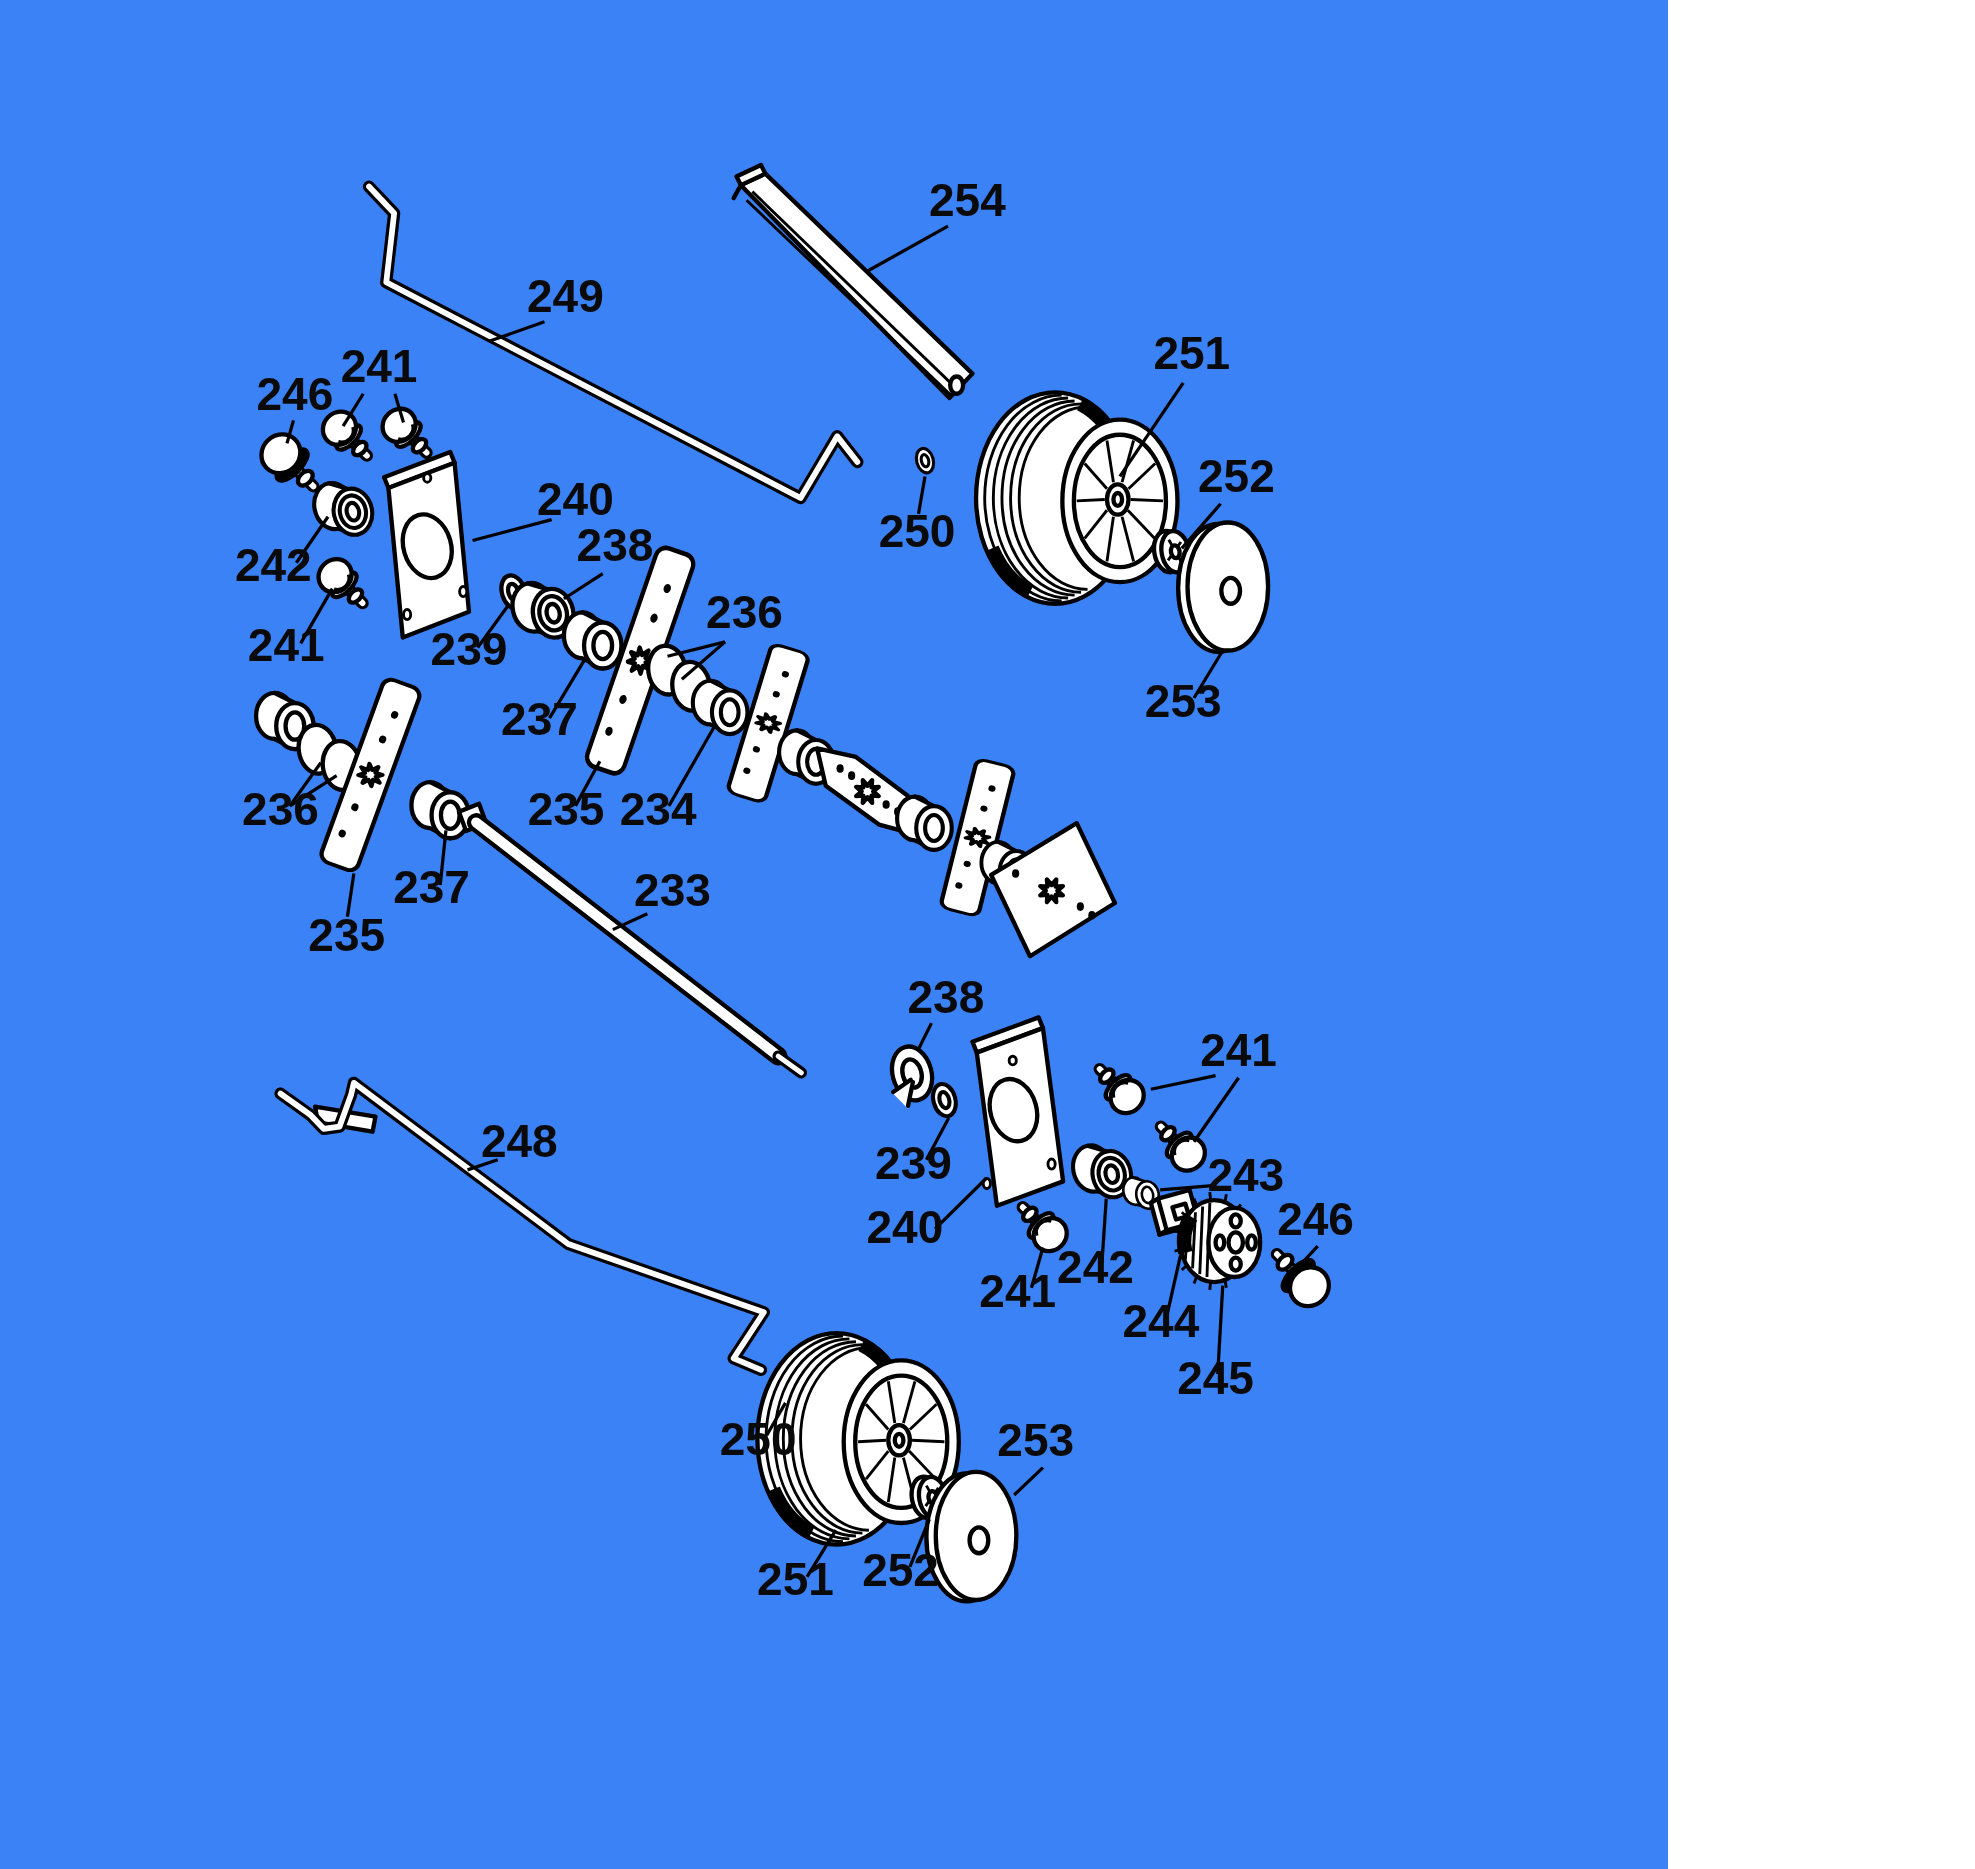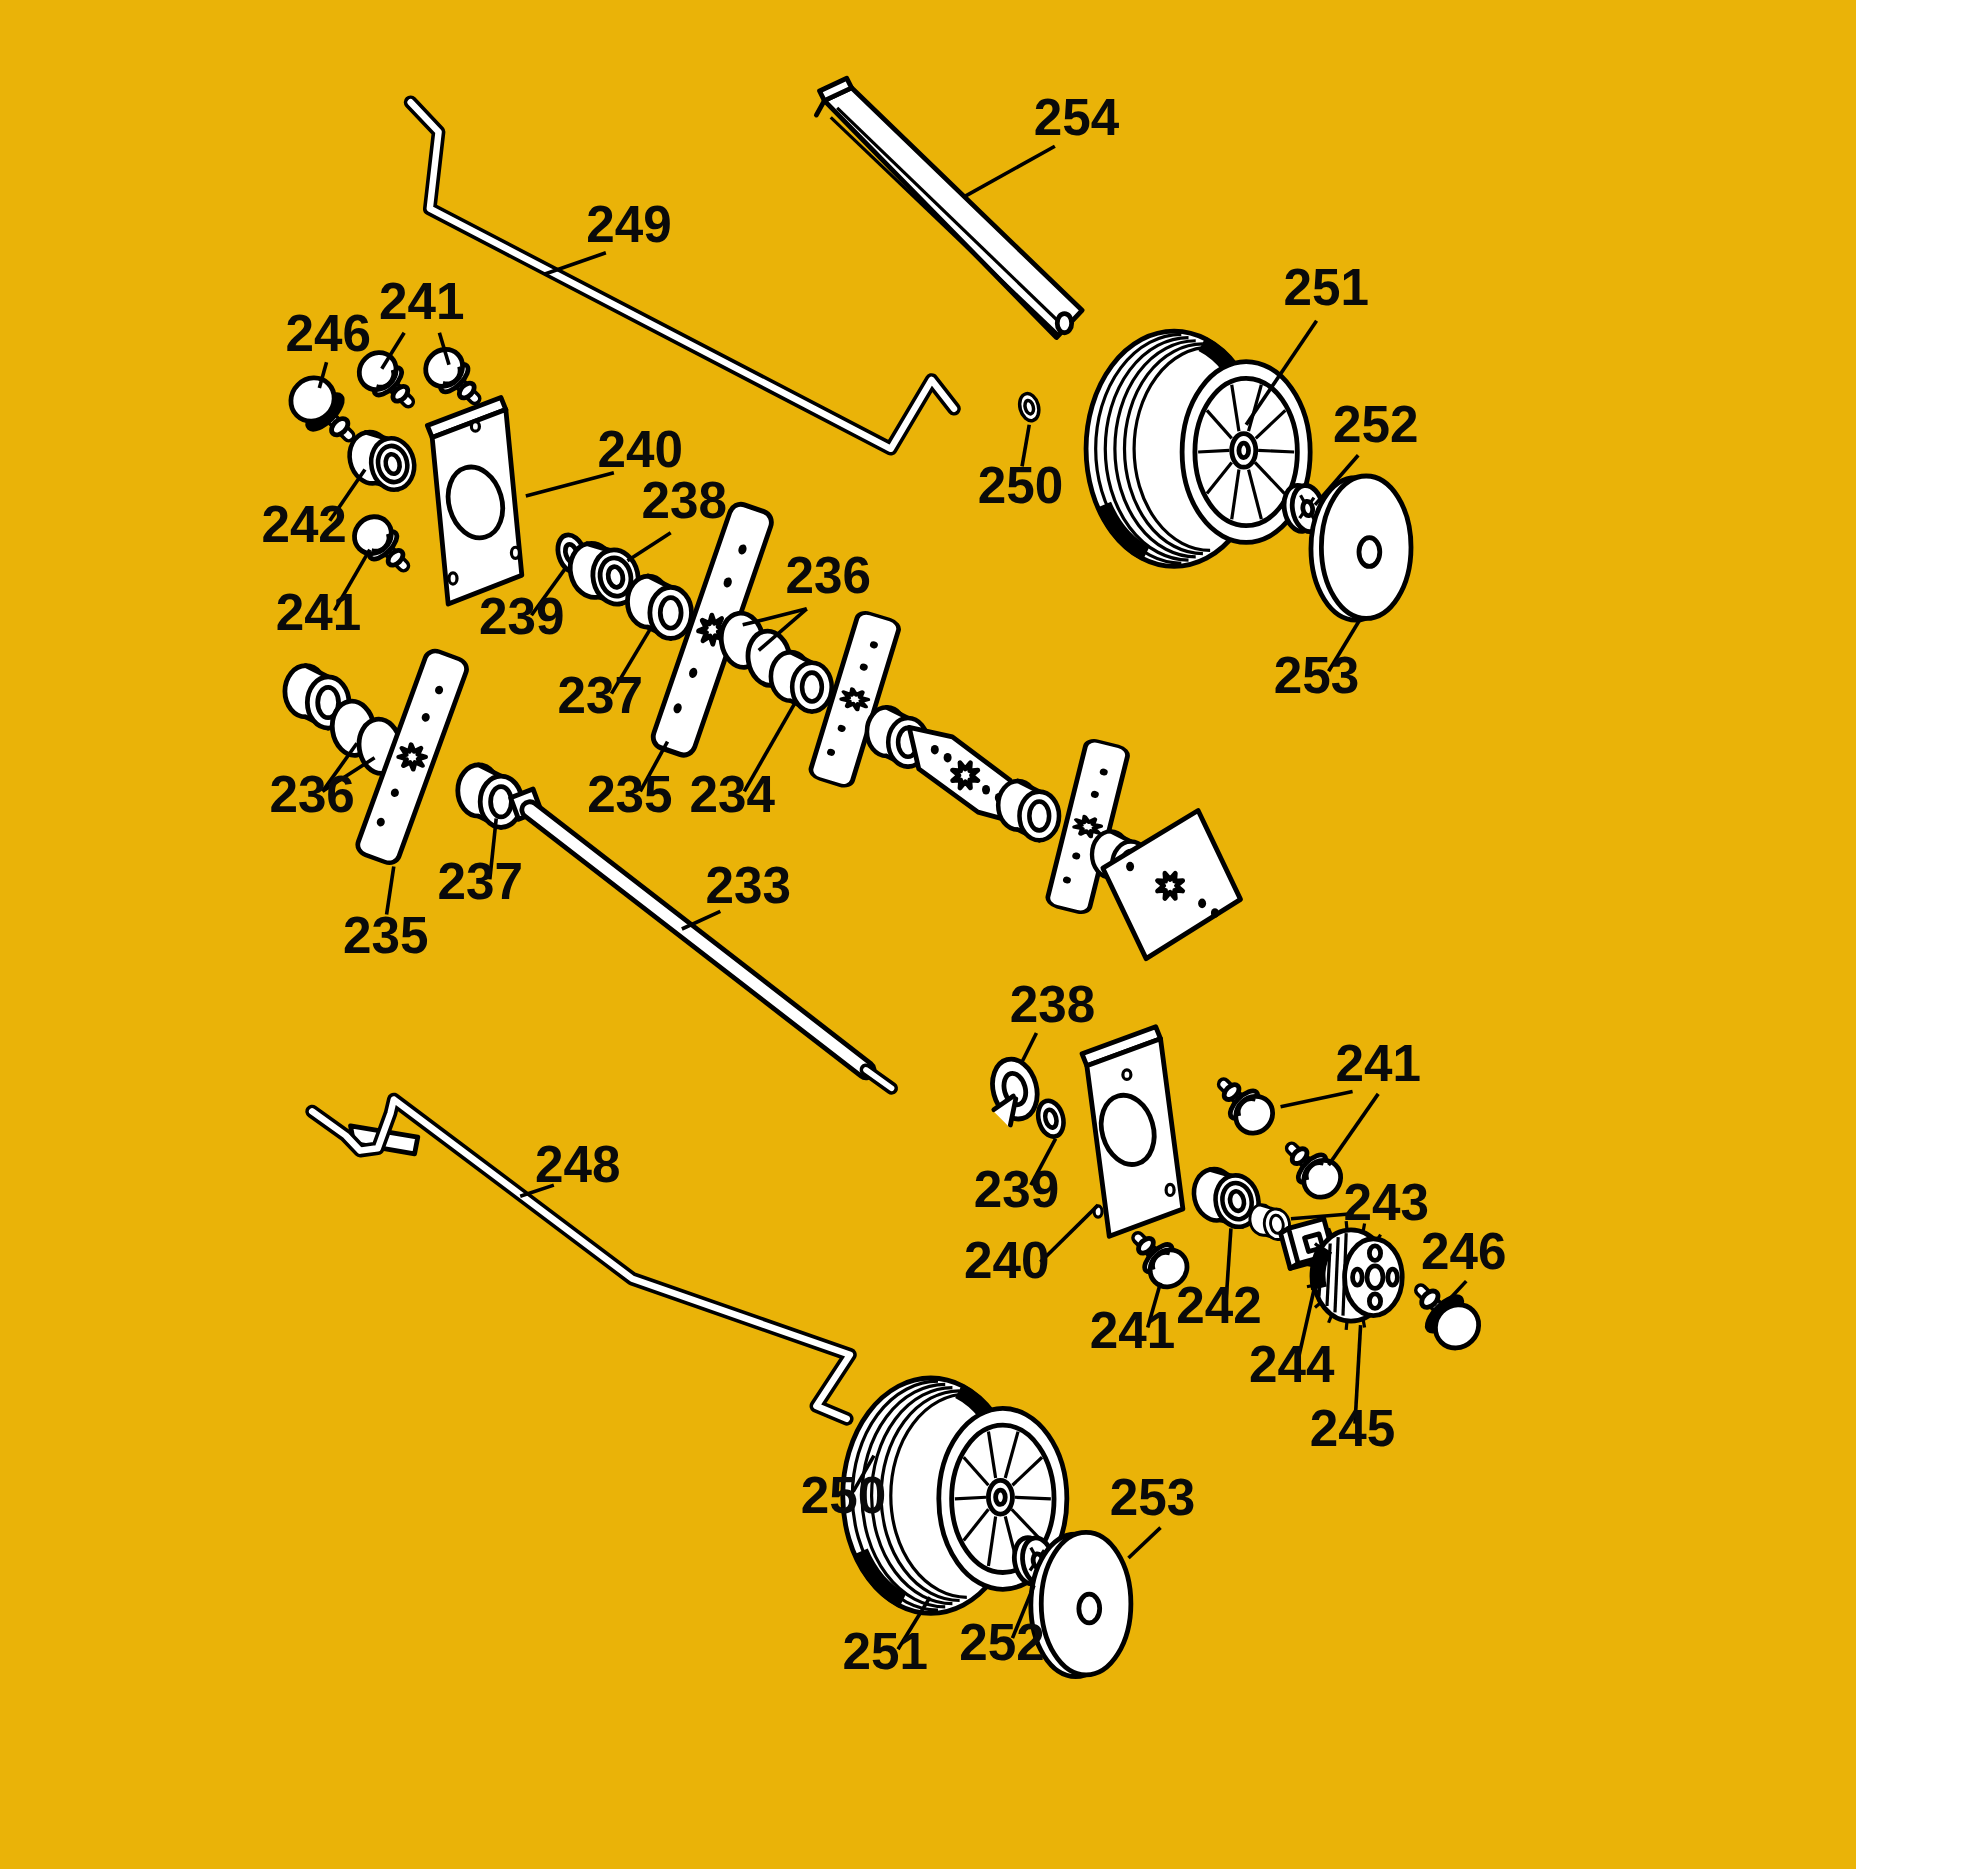--- a/index.html
+++ b/index.html
@@ -1,16 +1,16 @@
 <!DOCTYPE html>
 <html style="font-size:13.6px"><head>
 <meta charset="utf-8">
 <style>
   html,body{margin:0;padding:0;background:#fff;}
-  #page{position:relative;width:1856px;height:1870px;background:#eab308;overflow:hidden;text-align:right;}
+  #page{position:relative;width:1668px;height:1870px;background:#3b82f6;overflow:hidden;text-align:right;}
   svg{display:block;width:100%;height:100%;}
   .part{fill:#fff;stroke:#000;stroke-width:6;stroke-linejoin:round;stroke-linecap:round;}
   .blank{fill:#fff;stroke:none;}
   .thin{fill:none;stroke:#000;stroke-width:4;}
   .dot{fill:#fff;stroke:#000;stroke-width:4;}
   .dotf{fill:#000;stroke:none;}
   .tube-o{fill:none;stroke:#000;stroke-width:17;stroke-linecap:round;stroke-linejoin:round;}
   .tube-i{fill:none;stroke:#fff;stroke-width:8;stroke-linecap:round;stroke-linejoin:round;}
   .tube-o2{fill:none;stroke:#000;stroke-width:26;stroke-linecap:round;}
   .tube-i2{fill:none;stroke:#fff;stroke-width:14;stroke-linecap:round;}

